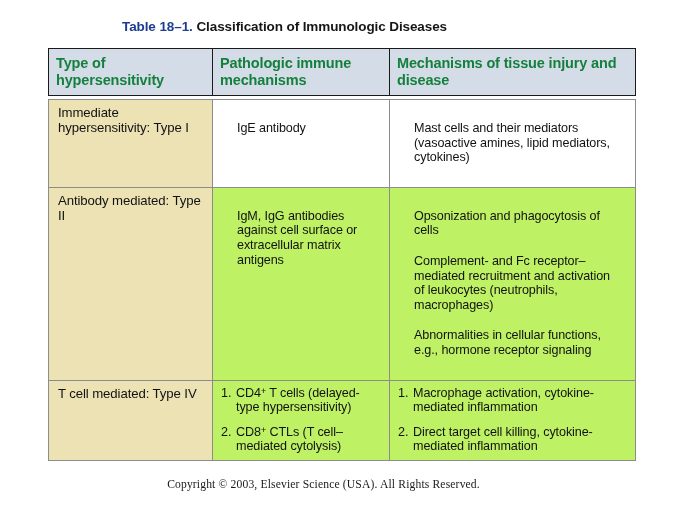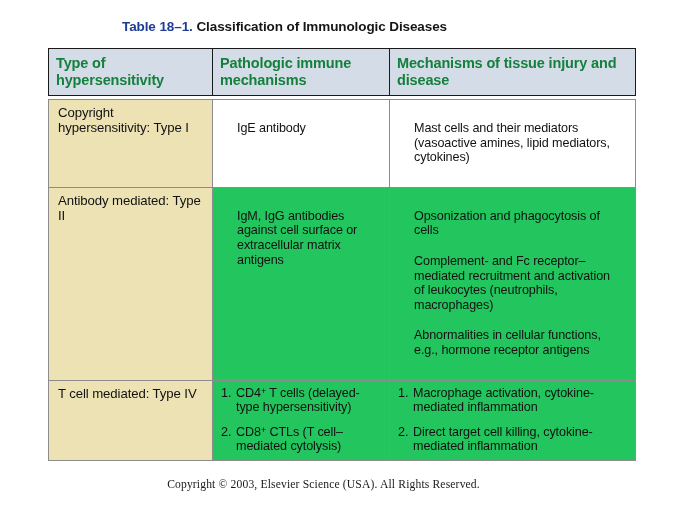--- a/index.html
+++ b/index.html
@@ -102,21 +102,21 @@
   }
 
   td.col-type {
     background: #ece2b4;
     font-size: 13.2px;
     line-height: 15.4px;
     padding-left: 9px;
     padding-top: 5px;
   }
 
-  tr.shade td.col-body { background: #22c55e; }
+  tr.shade td.col-body { background: #bef264; }
   tr.plain td.col-body { background: #ffffff; }
 
   
   .para { margin: 16px; }
   .para + .para { margin-top: 11px; }
 
   
   ol.numlist {
     margin: 0;
     padding: 0;
@@ -179,38 +179,38 @@
         </tr>
       </thead>
       <tbody>
         <tr class="spacer">
           <td></td>
           <td></td>
           <td></td>
         </tr>
 
         <tr class="plain">
-          <td class="col-type">Copyright hypersensitivity: Type I</td>
+          <td class="col-type">Immediate hypersensitivity: Type I</td>
           <td class="col-body">
             <p class="para">IgE antibody</p>
           </td>
           <td class="col-body">
             <p class="para">Mast cells and their mediators (vasoactive amines, lipid mediators, cytokines)</p>
           </td>
         </tr>
 
         <tr class="shade">
           <td class="col-type">Antibody mediated: Type II</td>
           <td class="col-body">
             <p class="para">IgM, IgG antibodies against cell surface or extracellular matrix antigens</p>
           </td>
           <td class="col-body">
             <p class="para">Opsonization and phagocytosis of cells</p>
             <p class="para">Complement- and Fc receptor–mediated recruitment and activation of leukocytes (neutrophils, macrophages)</p>
-            <p class="para">Abnormalities in cellular functions, e.g., hormone receptor antigens</p>
+            <p class="para">Abnormalities in cellular functions, e.g., hormone receptor signaling</p>
           </td>
         </tr>
 
 
         <tr class="shade">
           <td class="col-type">T cell mediated: Type IV</td>
           <td class="col-body">
             <ol class="numlist">
               <li>
                 <span class="num">1.</span><span>CD4</span><sup>+</sup><span> T cells (delayed-type hypersensitivity)</span>

